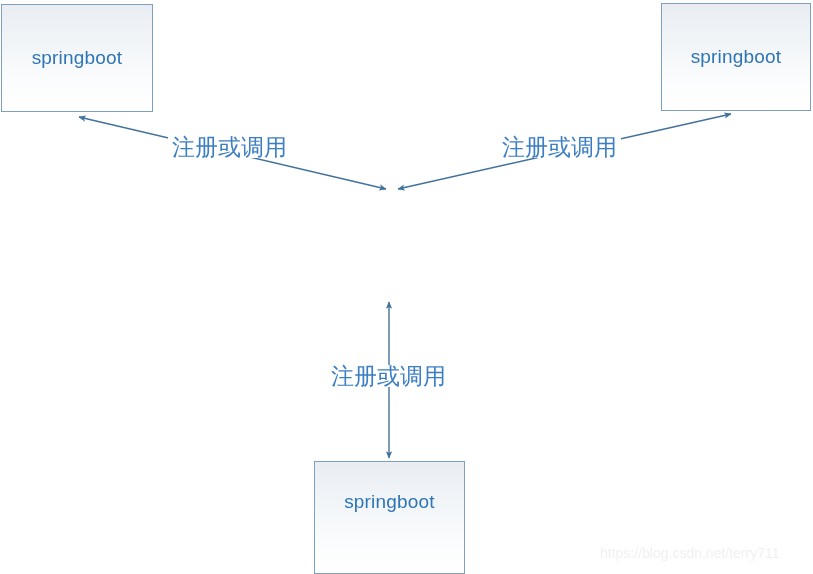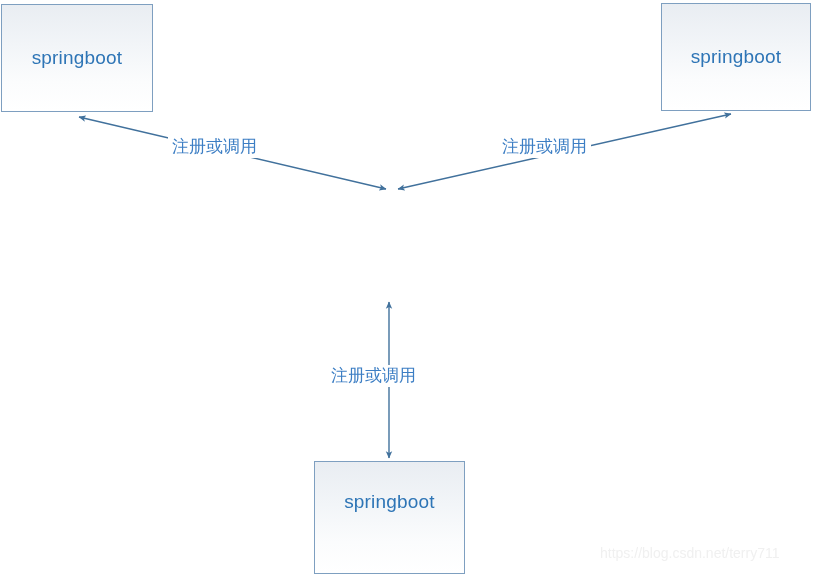--- a/index.html
+++ b/index.html
@@ -35,21 +35,21 @@
   .node-label {
     color: #2e75b6;
     font-size: 19px;
     letter-spacing: 0.2px;
     white-space: nowrap;
     user-select: none;
   }
   .edge-label {
     position: absolute;
     color: #3c7ec4;
-    font-size: 17px;
+    font-size: 23px;
     white-space: nowrap;
     background: #ffffff;
     padding: 1px 4px;
     line-height: 20px;
     user-select: none;
   }
   .watermark {
     position: absolute;
     color: #f0f0f0;
     font-size: 14px;

